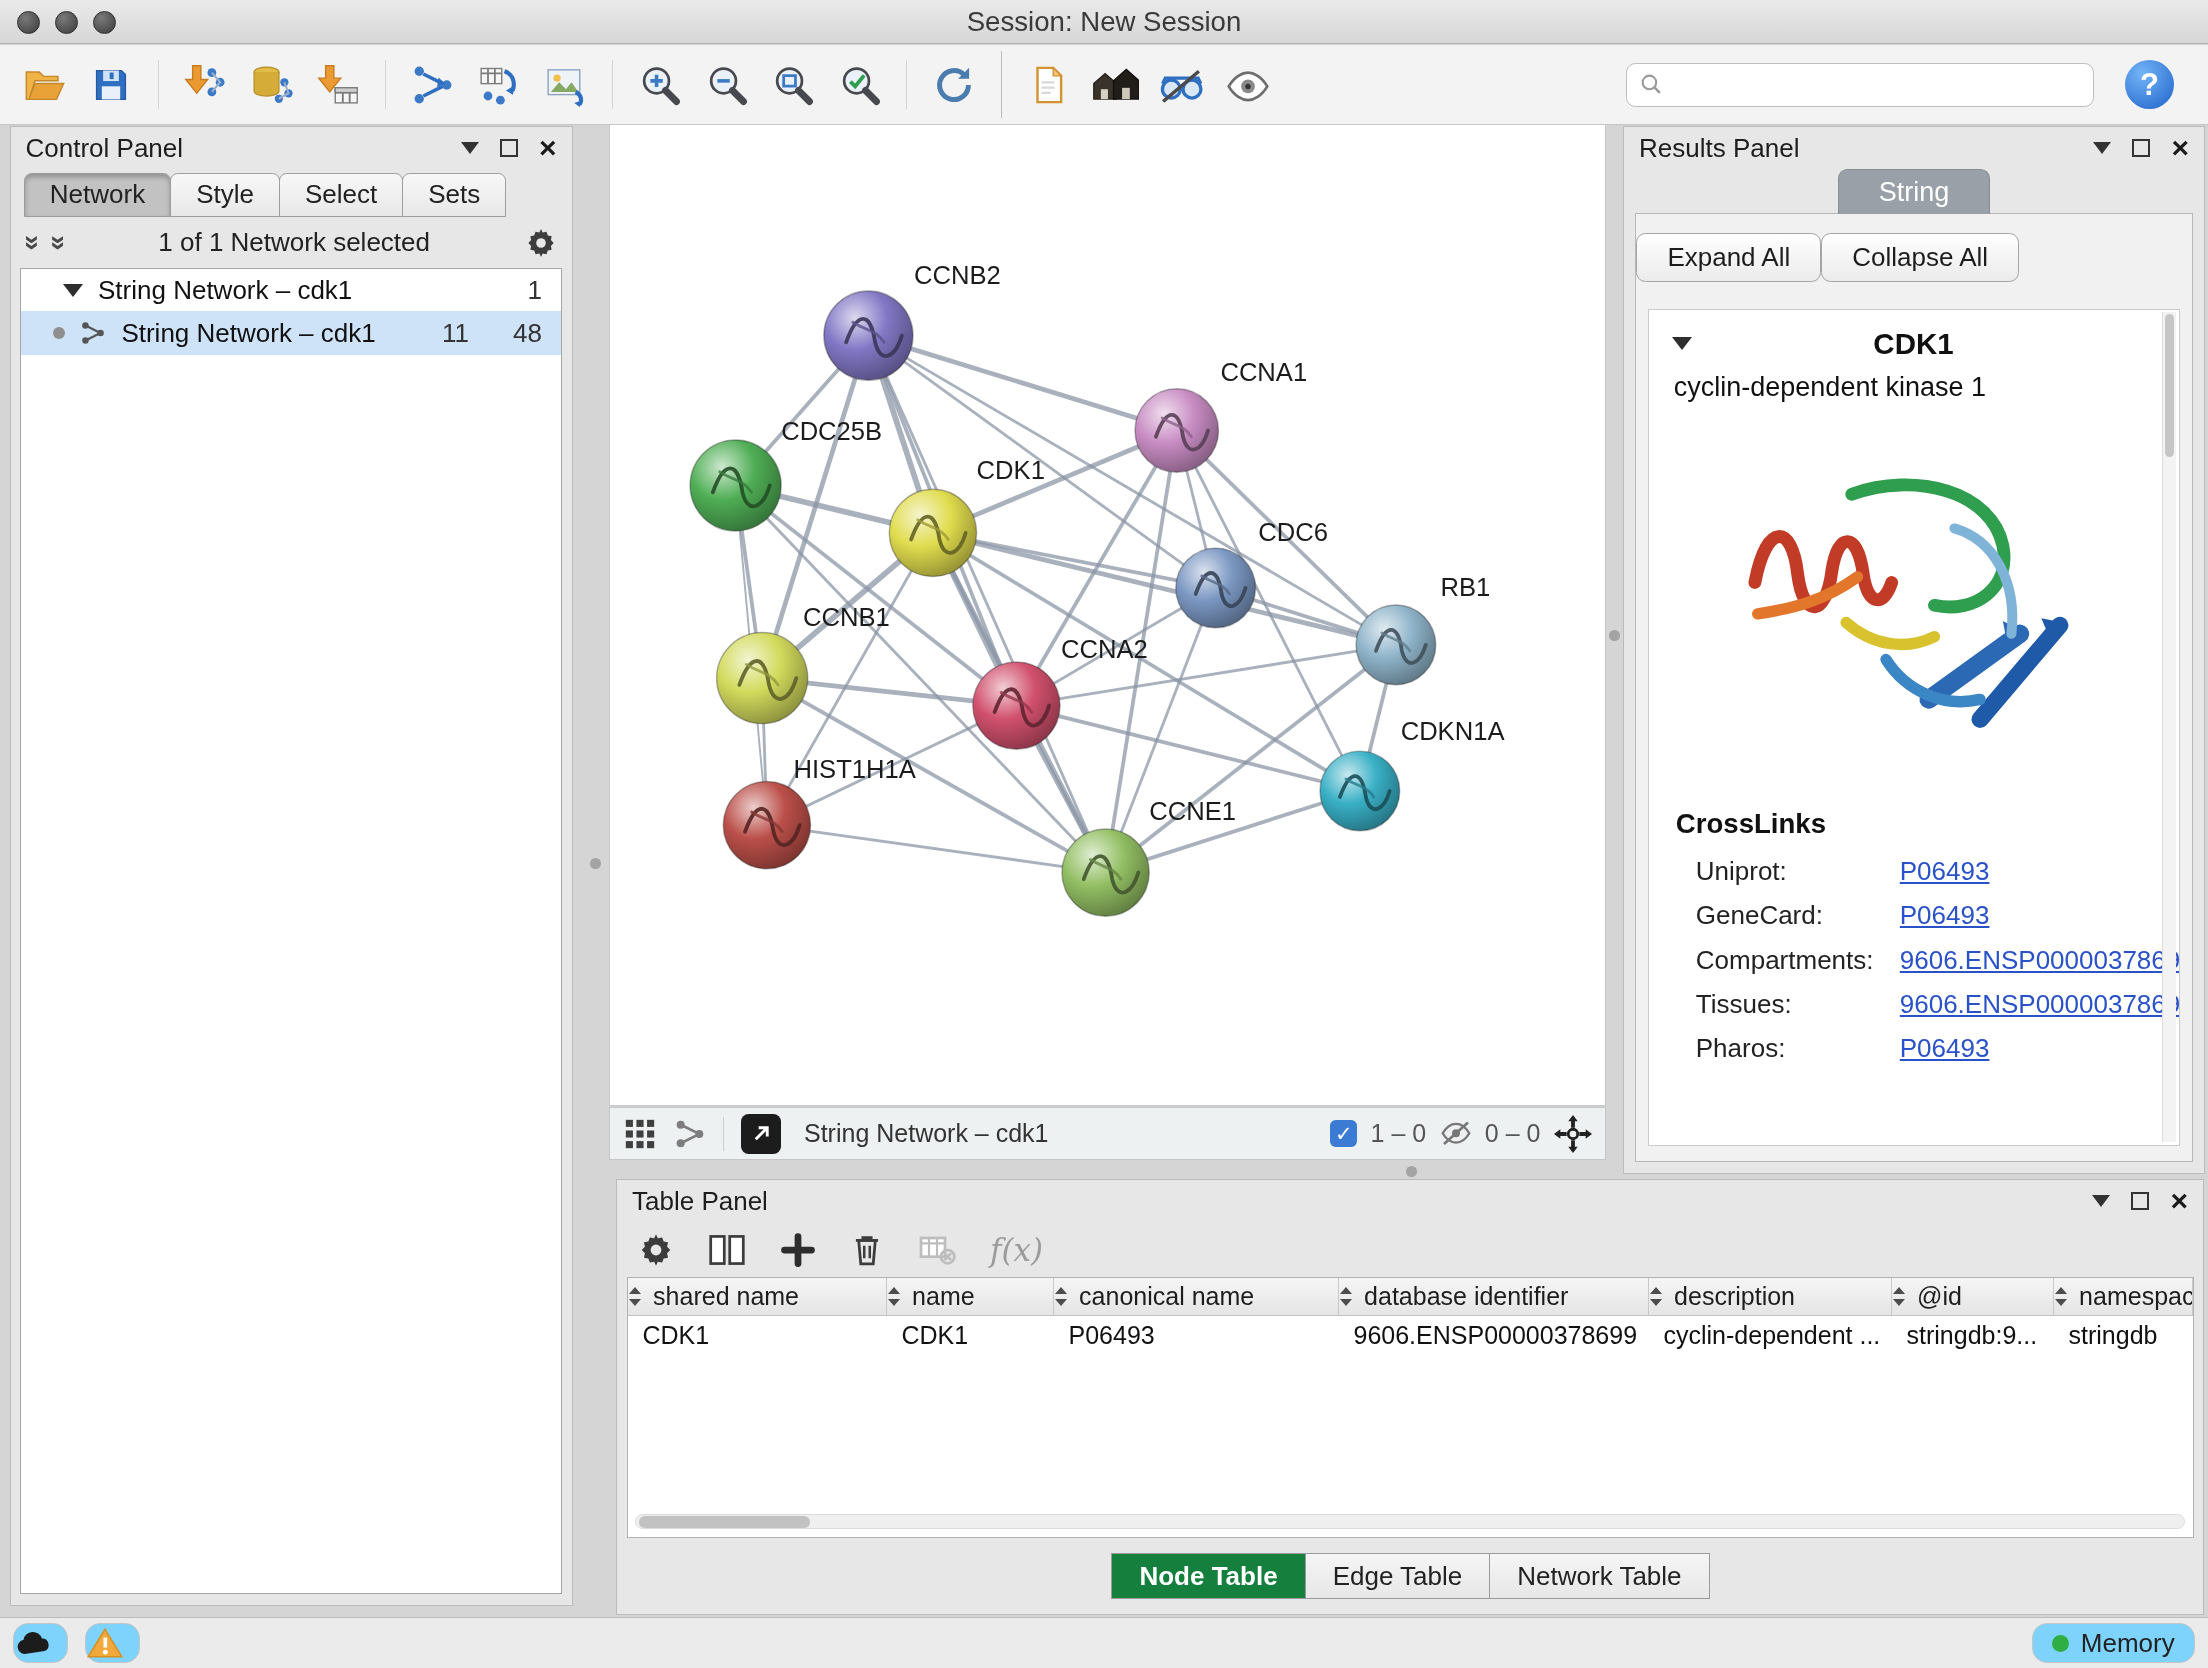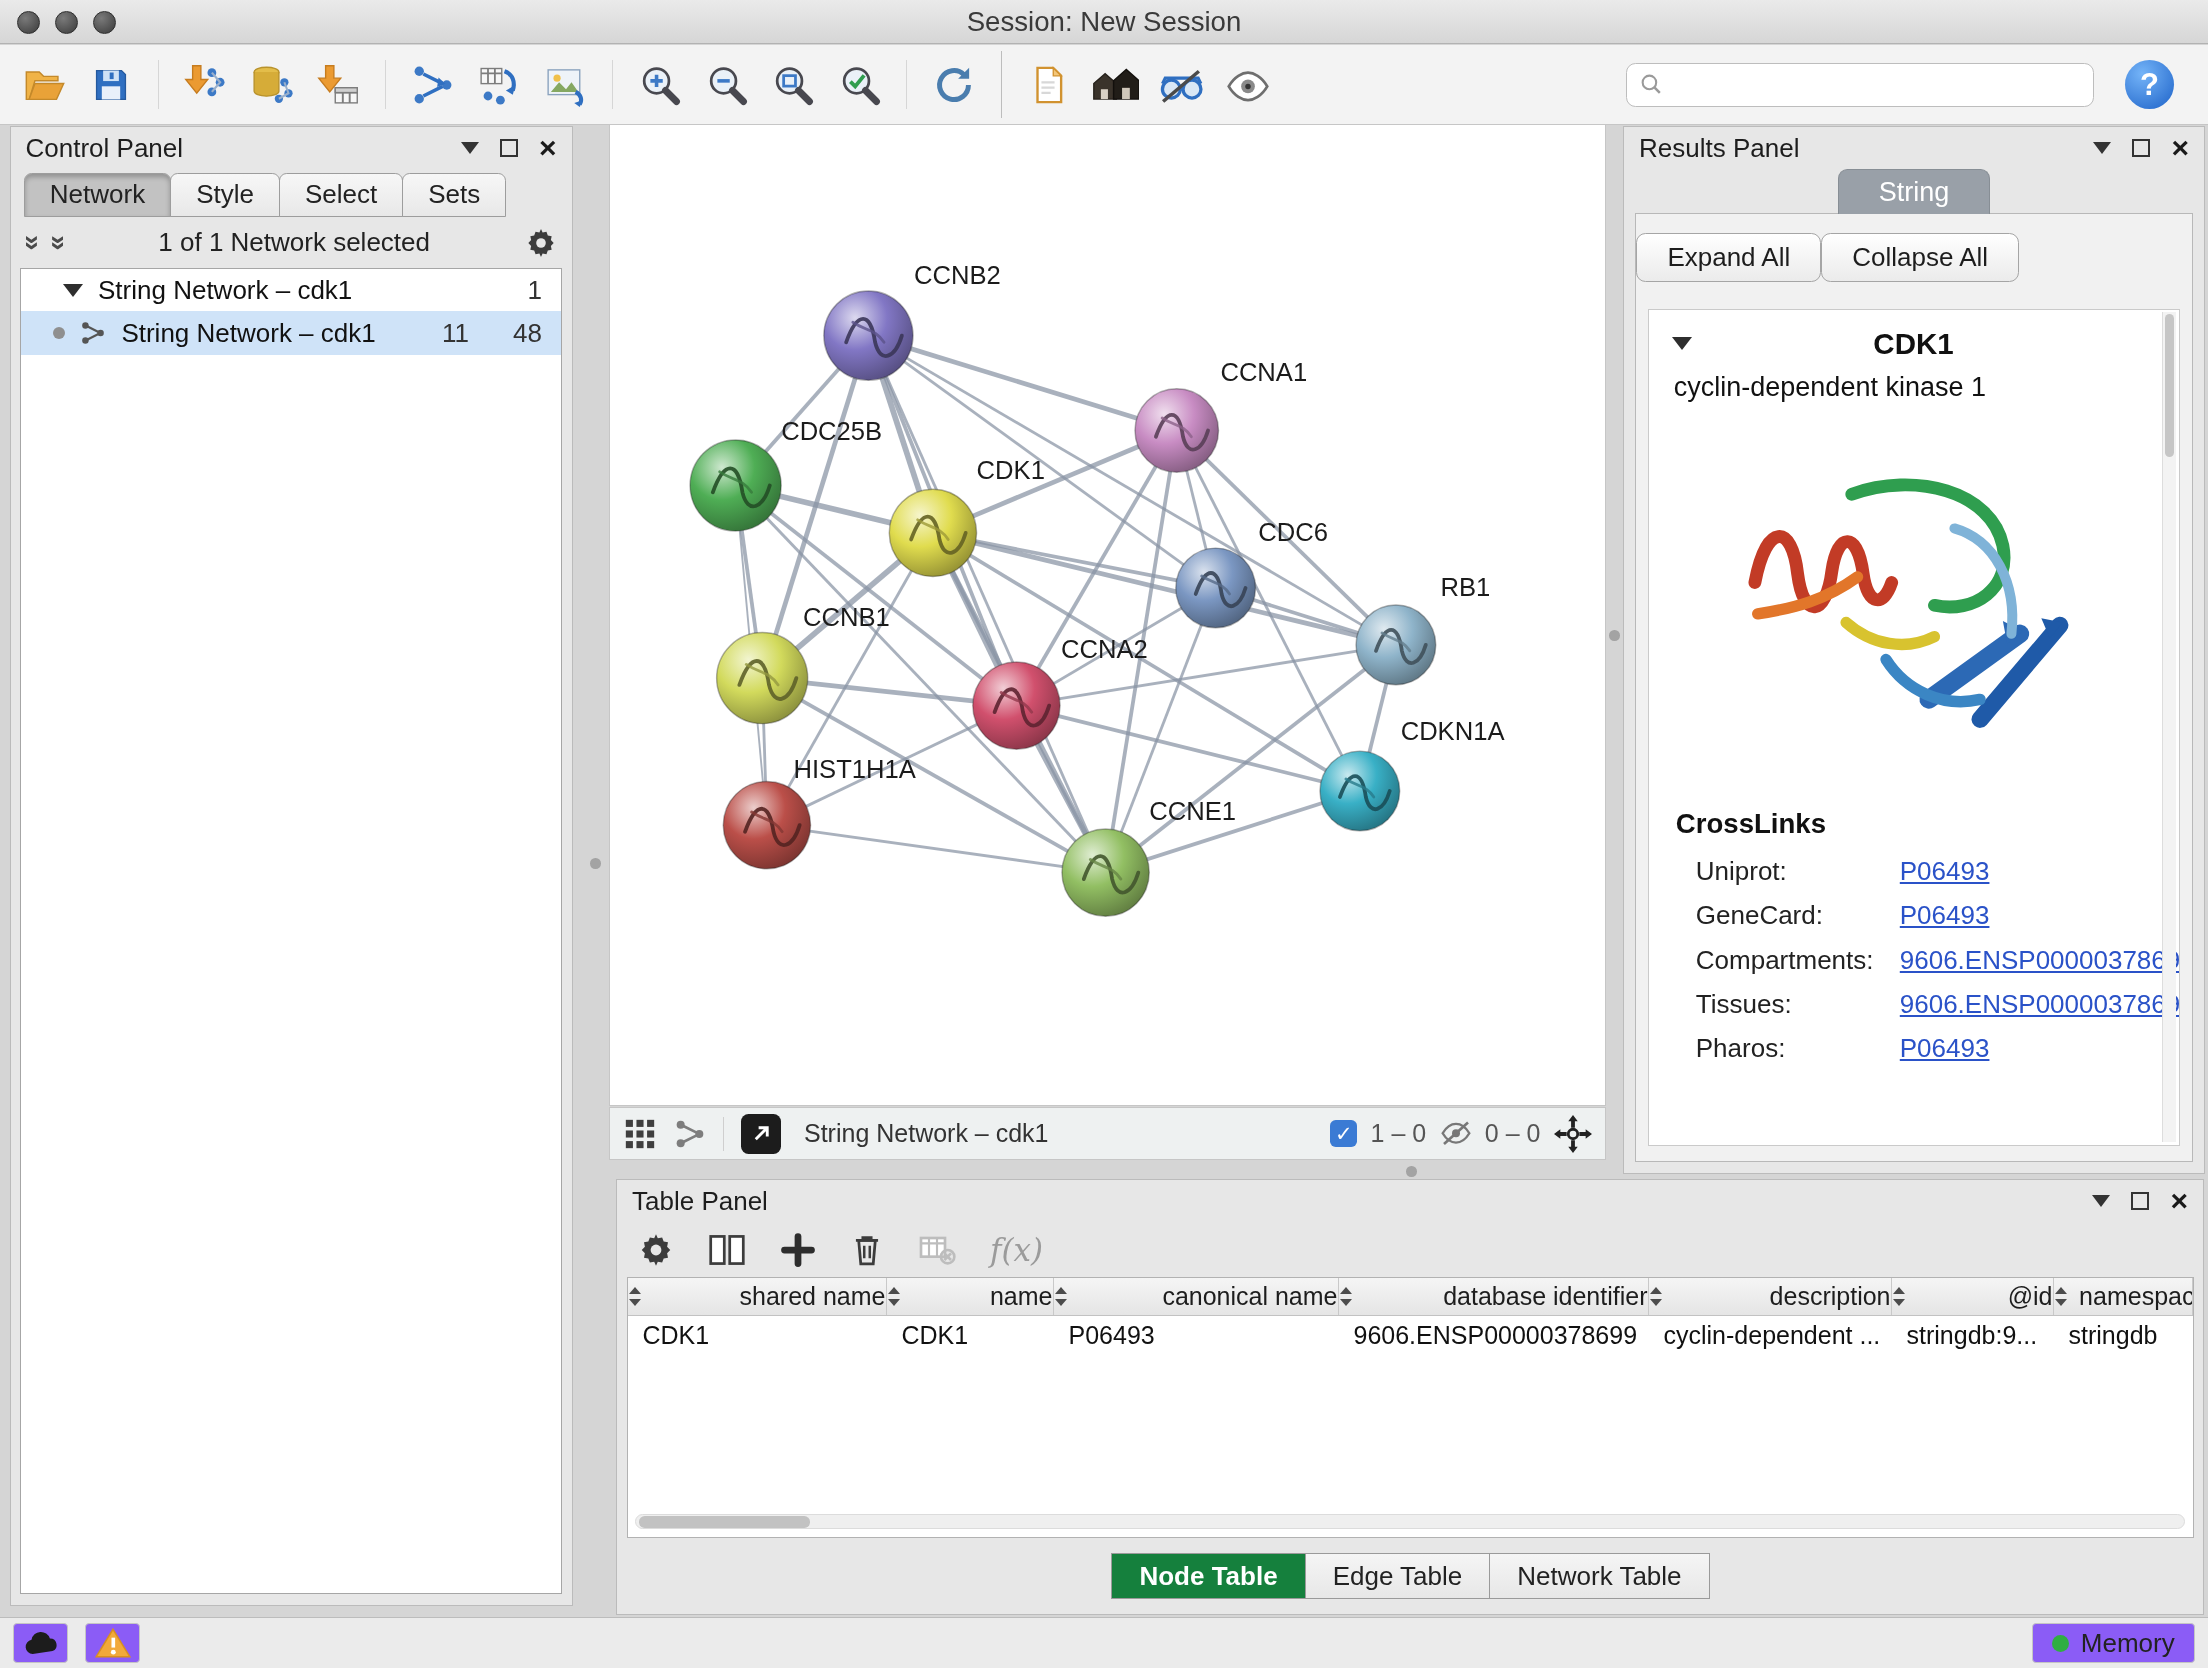--- a/index.html
+++ b/index.html
@@ -79,35 +79,35 @@
   .rp-scroll{position:absolute;right:2.9px;top:2.9px;bottom:2.9px;width:14.3px;background:#f3f3f3;border-left:1px solid #ddd;}
   .rp-thumb{position:absolute;top:1.9px;left:1.9px;width:9.5px;height:143px;background:#c6c6c6;border-radius:5.7px;}
 
   
   #table-panel{position:absolute;left:616px;top:1179px;width:1588px;height:436px;background:#e7e7e7;border:1px solid #bbb;display:flex;flex-direction:column;}
   .tp-toolbar{display:flex;align-items:center;gap:34px;padding:9.5px 21px 7.6px;}
   .fx{font-family:"DejaVu Serif",serif;font-style:italic;font-size:31px;color:#9b9b9b;}
   .tp-table{margin:1.9px 9.5px 0;background:#fff;border:1px solid #b2b2b2;height:261px;position:relative;overflow:hidden;}
   .tgrid{display:grid;grid-template-columns:259px 167px 285px 310px 243px 162px 1fr;}
   .t-head{background:linear-gradient(#f5f5f5,#e5e5e5);border-bottom:1px solid #c2c2c2;height:38px;}
-  .t-hcell{display:flex;align-items:center;justify-content:space-between;gap:8.6px;font-size:25px;color:#1d1d1d;border-right:1px solid #c9c9c9;overflow:hidden;white-space:nowrap;}
+  .t-hcell{display:flex;align-items:center;justify-content:flex-start;gap:8.6px;font-size:25px;color:#1d1d1d;border-right:1px solid #c9c9c9;overflow:hidden;white-space:nowrap;}
   .sorticon{position:relative;width:17px;height:23px;flex:0 0 auto;}
   .sorticon::before{content:"";position:absolute;left:1.9px;top:1.9px;border-left:6.7px solid transparent;border-right:6.7px solid transparent;border-bottom:7.6px solid #4c4c4c;}
   .sorticon::after{content:"";position:absolute;left:1.9px;bottom:1.9px;border-left:6.7px solid transparent;border-right:6.7px solid transparent;border-top:7.6px solid #4c4c4c;}
   .t-row{height:40px;}
   .t-cell{font-size:25px;color:#111;padding-left:15px;display:flex;align-items:center;overflow:hidden;white-space:nowrap;}
   .t-hscroll{position:absolute;left:7.6px;right:7.6px;bottom:7.6px;height:15px;background:#efefef;border:1px solid #dcdcdc;border-radius:7.6px;}
   .t-hthumb{position:absolute;left:2.9px;top:1px;height:11.4px;width:171px;background:#c2c2c2;border-radius:5.7px;}
   .tp-tabs{display:flex;justify-content:center;margin-top:15px;}
   .tp-tab{border:1px solid #9a9a9a;background:linear-gradient(#f5f5f5,#e7e7e7);padding:6.7px 27px;font-size:26px;color:#222;margin-right:-1px;}
   .tp-tab.sel{background:#15803d;color:#fff;font-weight:bold;}
 
   
   #statusbar{position:absolute;left:0;right:0;bottom:0;height:51px;background:#ebebeb;border-top:1px solid #bcbcbc;display:flex;align-items:center;padding:0 13.3px;gap:17px;}
-  .sb-btn{min-width:55px;height:40px;border:1px solid #c5c5c5;border-radius:4px;background:#8b5cf6;display:flex;align-items:center;justify-content:center;}
+  .sb-btn{min-width:55px;height:40px;border:1px solid #c5c5c5;border-radius:15px;background:#7dd3fc;display:flex;align-items:center;justify-content:space-between;}
   .memory{margin-left:auto;display:flex;align-items:center;gap:11.4px;padding:0 19px;font-size:26px;color:#222;}
   .gdot{width:17px;height:17px;border-radius:50%;background:#2fae43;}
 
   .sdot{position:absolute;width:10.5px;height:10.5px;border-radius:50%;background:#a3a3a3;}
 </style>
 </head>
 <body>
 
 <div id="app">
 

